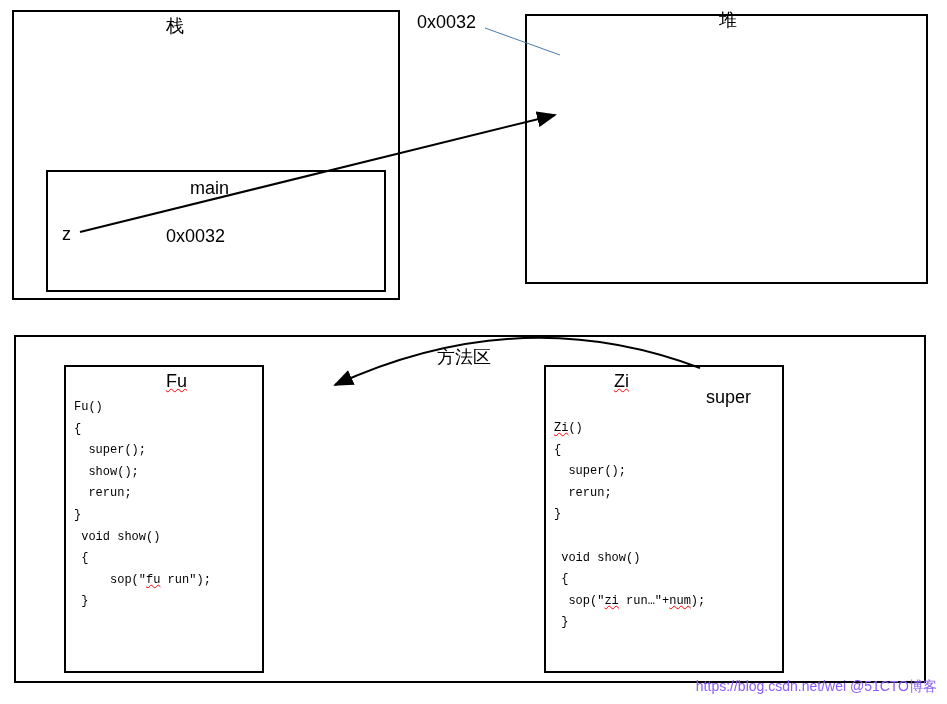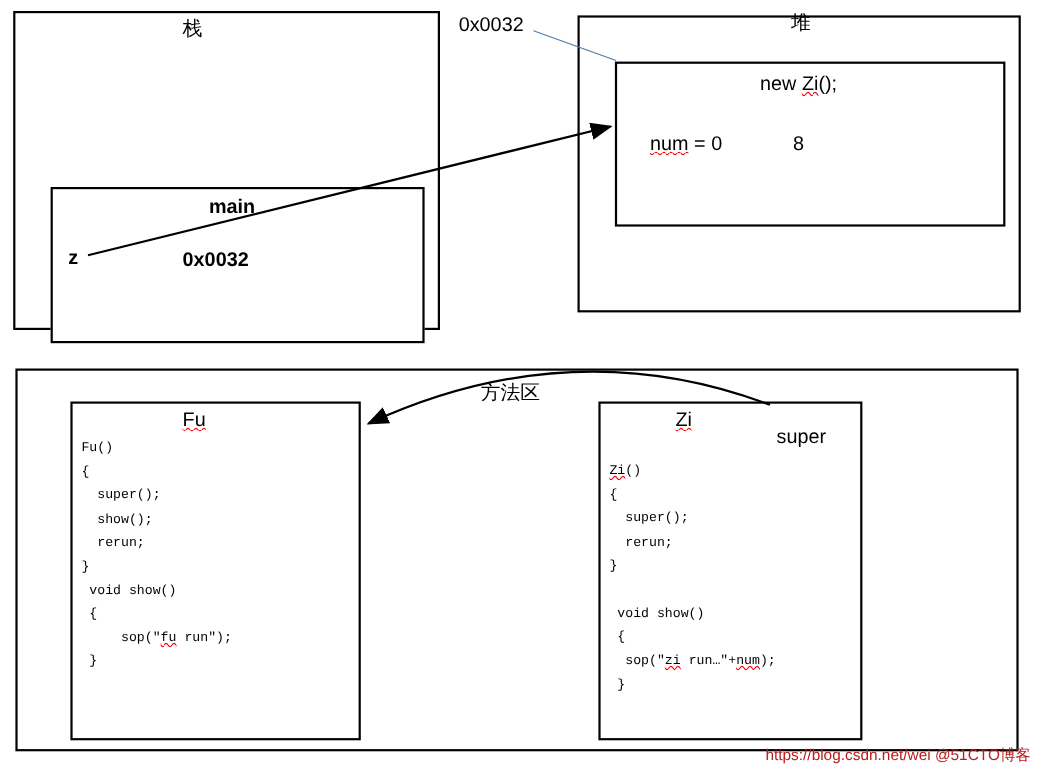--- a/index.html
+++ b/index.html
@@ -37,57 +37,48 @@
     svg {
       position: absolute;
       top: 0;
       left: 0;
       pointer-events: none;
     }
     .watermark {
       position: absolute;
       right: 10px;
       bottom: 8px;
-      color: #b91c1c;
+      color: #8b5cf6;
       font-size: 14px;
     }
   </style>
 </head>
 <body>
 
 <div class="box" style="left:12px; top:10px; width:388px; height:290px;">
   <div class="label" style="left:152px; top:2px;">栈</div>
 
-  <div class="box" style="left:32px; top:158px; width:340px; height:142px;font-weight:bold;">
+  <div class="box" style="left:32px; top:158px; width:340px; height:122px;">
     <div class="label" style="left:142px; top:6px;">main</div>
     <div class="label" style="left:14px; top:52px;">z</div>
     <div class="label" style="left:118px; top:54px;">0x0032</div>
   </div>
 </div>
 
 <div class="box" style="left:525px; top:14px; width:403px; height:270px;">
   <div class="label" style="left:192px; top:-8px;">堆</div>
 
-  <div class="box" style="left:32px; top:40px; width:355px; height:150px;">
-    <div class="label" style="left:130px; top:8px;">
-      <span>new  </span><span class="underline">Zi</span><span>();</span>
-    </div>
-    <div class="label" style="left:30px; top:62px;">
-      <span class="underline">num</span><span> = 0</span>
-    </div>
-    <div class="label" style="left:160px; top:62px;">8</div>
-  </div>
 </div>
 
 <div class="label" style="left:417px; top:12px;">0x0032</div>
 
 <div class="box" style="left:14px; top:335px; width:912px; height:348px;">
   <div class="label" style="left:410px; top:8px;margin-left:11px;">方法区</div>
 
-  <div class="box" style="left:48px; top:28px; width:264px; height:308px;">
+  <div class="box" style="left:48px; top:28px; width:200px; height:308px;">
     <div class="label" style="left:100px; top:4px;">
       <span class="underline">Fu</span>
     </div>
     <div class="code" style="position:absolute; left:8px; top:30px;">Fu()
 {
   super();
   show();
   rerun;
 }
  void show()

